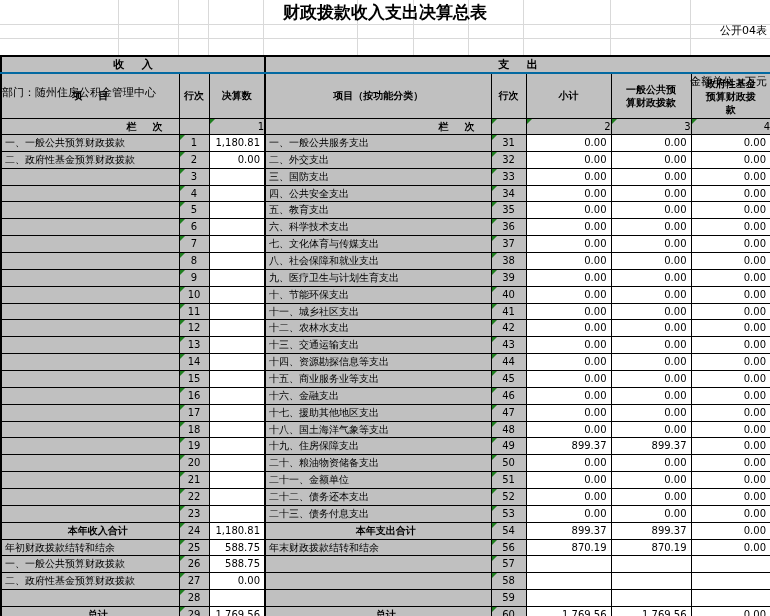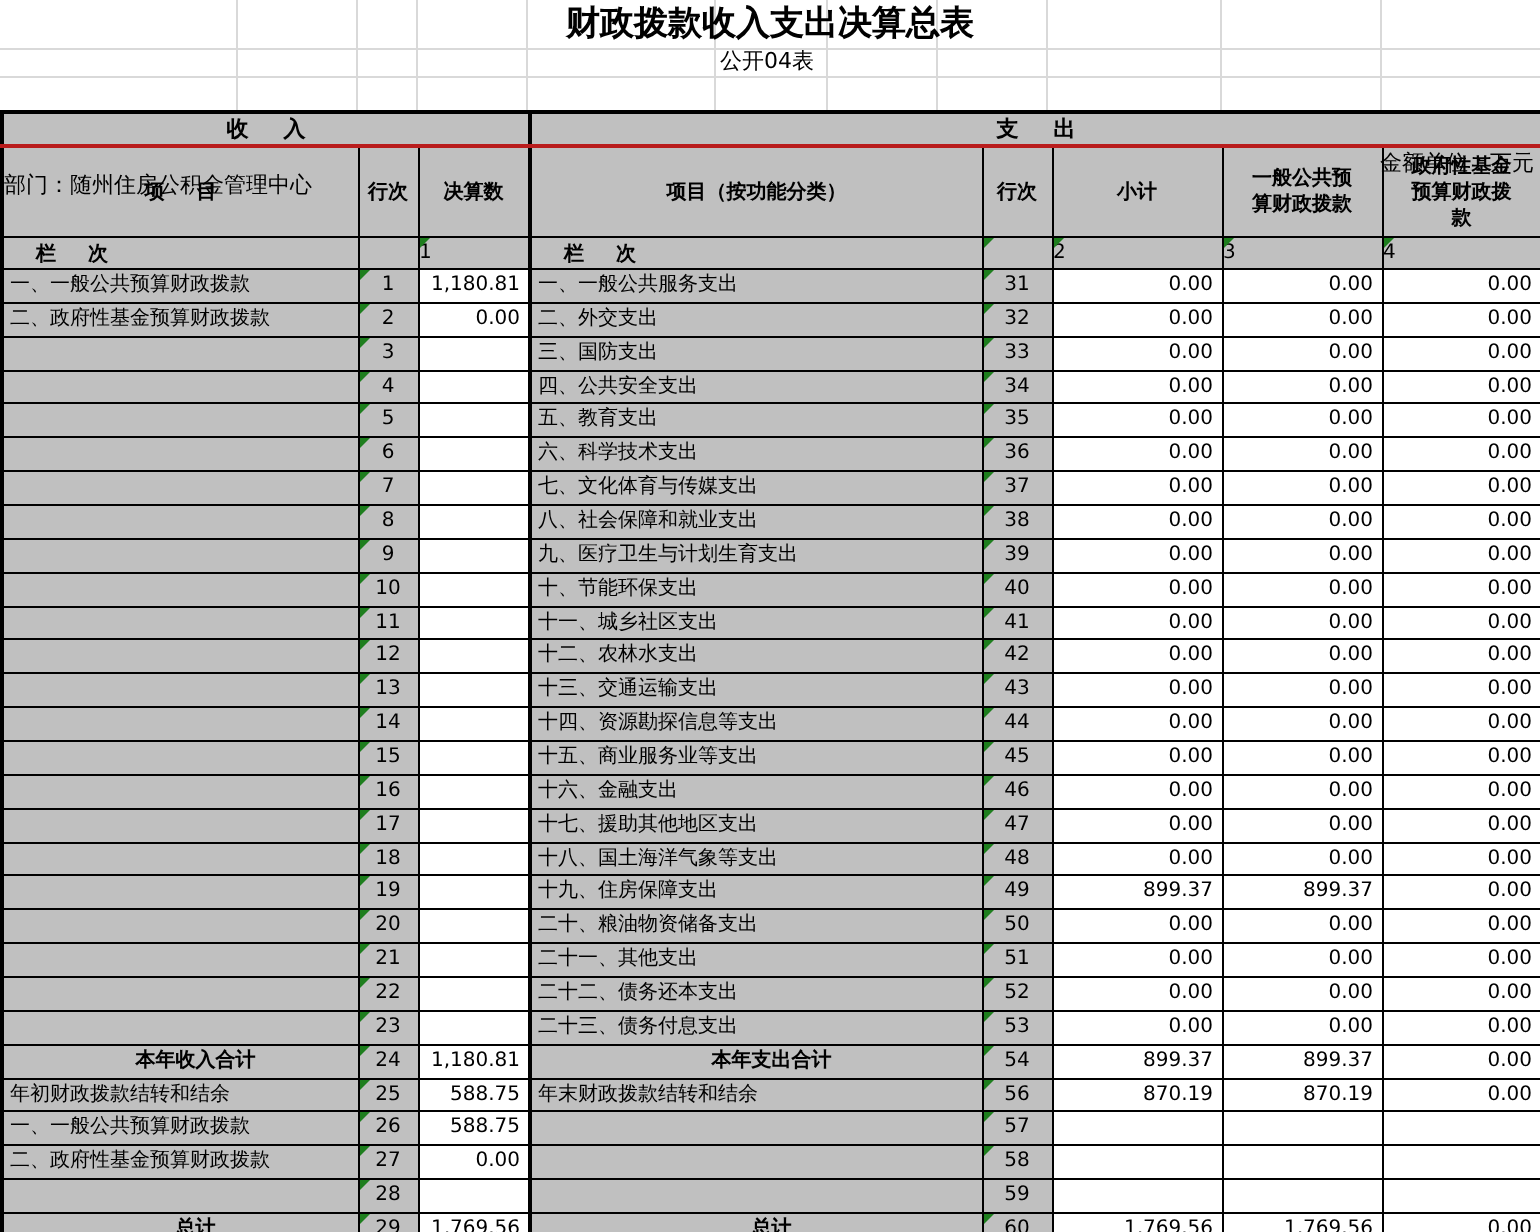--- a/index.html
+++ b/index.html
@@ -2,33 +2,33 @@
 <html style="--gray: #c0c0c0; --tri: #1e7e1e; --grid: #d9d9d9;"><head>
 <meta charset="utf-8">
 <style>
   html,body{margin:0;padding:0;background:#fff;}
   body{width:770px;height:616px;overflow:hidden;font-family:"DejaVu Sans",sans-serif;color:#000;position:relative;}
   
   .top{position:relative;width:770px;height:55px;}
   .vline{position:absolute;top:0;width:1px;background:var(--grid);}
   .hline{position:absolute;left:0;width:770px;height:1px;background:var(--grid);}
   .title-row{position:relative;height:24px;line-height:24px;text-align:center;font-weight:bold;font-size:17px;z-index:2;}
-  .meta1{position:relative;height:14px;line-height:14px;text-align:center;font-size:11px;padding-right:3px;z-index:2;}
+  .meta1{position:relative;height:14px;line-height:14px;text-align:right;font-size:11px;padding-right:3px;z-index:2;}
   .meta2{position:relative;height:17px;line-height:16px;font-size:11px;z-index:2;margin-top:47px;}
   .meta2 .dept{position:absolute;left:2px;bottom:1px;}
   .meta2 .unit{position:absolute;right:3px;bottom:12px;padding-left:12px;}
   
   table{width:770px;border-collapse:collapse;table-layout:fixed;border:2px solid #000;}
   th,td{border:1px solid #000;padding:0;overflow:hidden;white-space:nowrap;font-size:10px;font-weight:normal;}
   thead th{background:var(--gray);font-weight:bold;}
-  .sec-row th{height:14px;border-bottom:2px solid #b91c1c;font-size:11px;}
+  .sec-row th{height:14px;border-bottom:2px solid #0369a1;font-size:11px;}
   .col-row th{height:44px;text-align:center;}
   .col-row th.wrap{white-space:normal;padding:0 10px;line-height:13px;}
   .spaced{letter-spacing:1.6em;text-indent:1.6em;}
-  .lanci td{height:15px;background:var(--gray);text-align:left;}
+  .lanci td{height:15px;background:var(--gray);text-align:right;}
   .lanci td.lbl{font-weight:bold;}
   tbody td{height:15.86px;line-height:15.86px;}
   .c-item{background:var(--gray);text-align:left;padding-left:3px;}
   .c-rn{background:var(--gray);text-align:center;}
   .c-val{background:#fff;text-align:right;padding-right:4px;}
   .total{text-align:center;font-weight:bold;padding-left:15px;}
   .expstart{border-left:2px solid #000;}
   .tri{position:relative;}
   .tri::before{content:"";position:absolute;top:0;left:0;width:0;height:0;
     border-top:5px solid var(--tri);border-right:5px solid transparent;}
@@ -294,21 +294,21 @@
         <td class="c-item expstart">二十、粮油物资储备支出</td>
         <td class="c-rn tri">50</td>
         <td class="c-val">0.00</td>
         <td class="c-val">0.00</td>
         <td class="c-val">0.00</td>
       </tr>
       <tr>
         <td class="c-item"></td>
         <td class="c-rn tri">21</td>
         <td class="c-val"></td>
-        <td class="c-item expstart">二十一、其他支出</td>
+        <td class="c-item expstart">二十一、金额单位</td>
         <td class="c-rn tri">51</td>
         <td class="c-val">0.00</td>
         <td class="c-val">0.00</td>
         <td class="c-val">0.00</td>
       </tr>
       <tr>
         <td class="c-item"></td>
         <td class="c-rn tri">22</td>
         <td class="c-val"></td>
         <td class="c-item expstart">二十二、债务还本支出</td>

